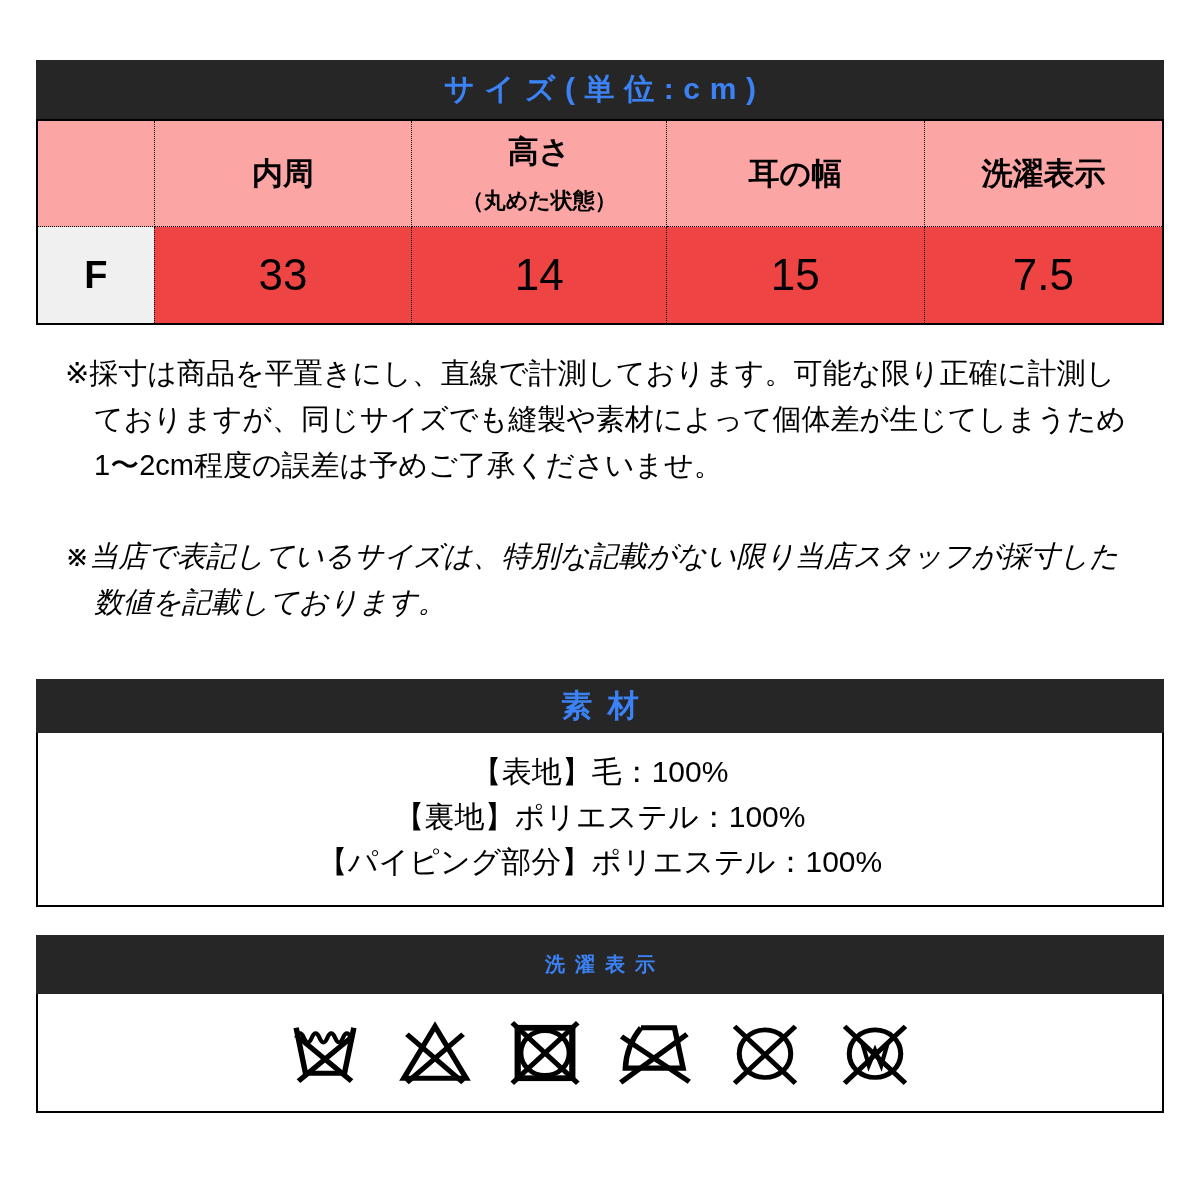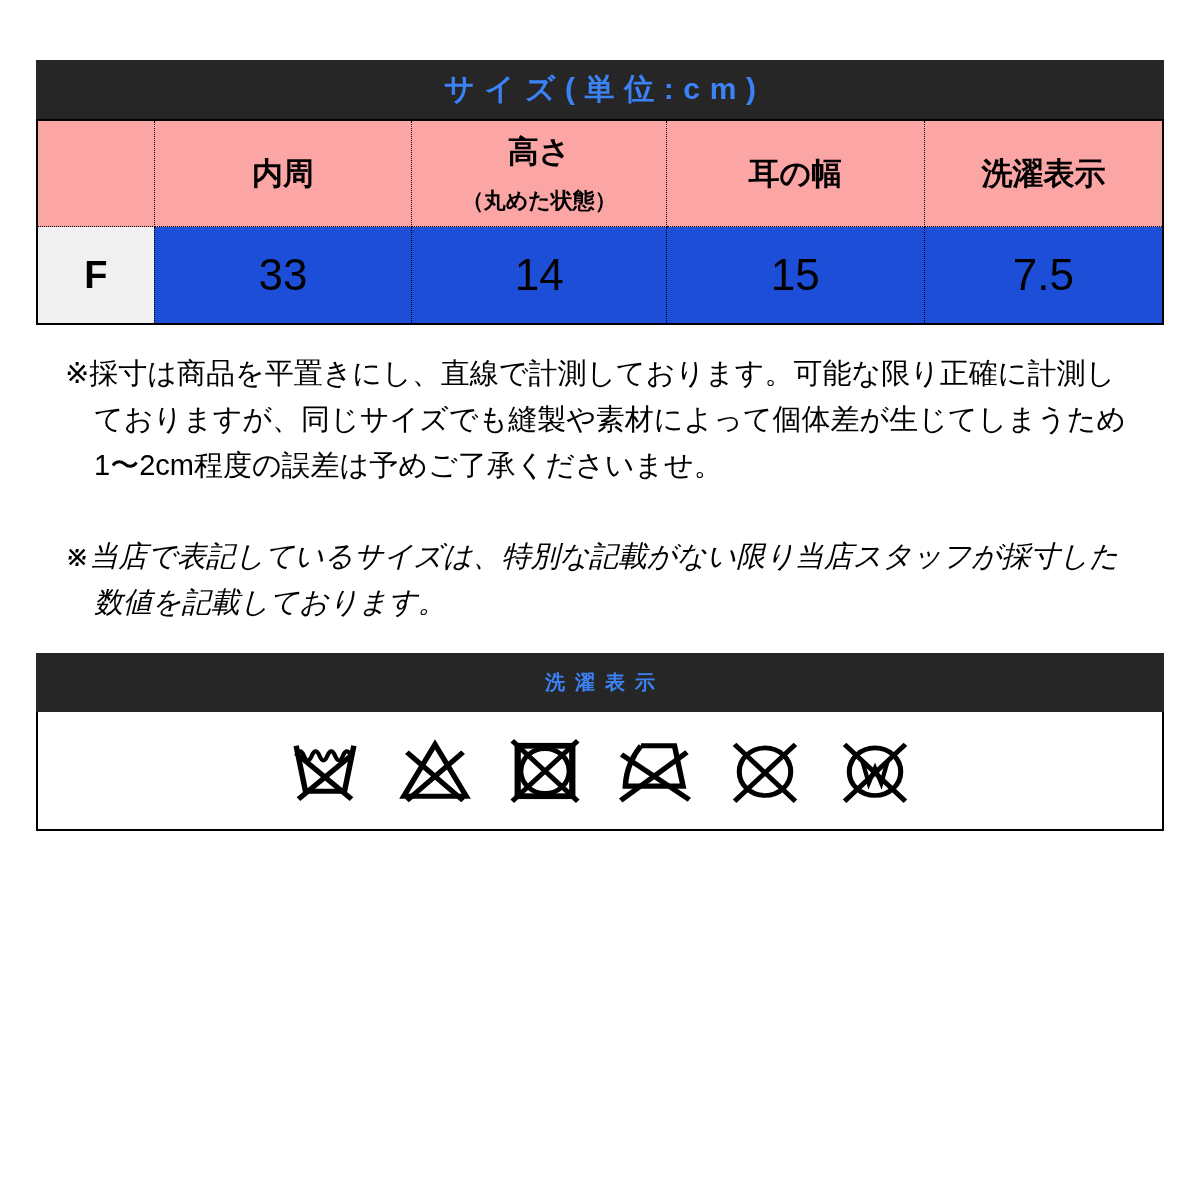--- a/index.html
+++ b/index.html
@@ -66,21 +66,21 @@
     line-height: 1.15;
   }
   .size-table th .sub {
     display: block;
     font-size: 22px;
     margin-top: 18px;
     font-weight: bold;
   }
   .size-table td {
     height: 96px;
-    background: #1d4ed8;
+    background: #ef4444;
   }
   td.size-cell {
     background: #f0f0f0;
     font-size: 38px;
     font-weight: bold;
   }
   td.value-cell {
     font-size: 44px;
     font-weight: 400;
   }
@@ -169,20 +169,28 @@
       </tr>
     </tbody>
   </table>
 
   <p class="note note-1">※採寸は商品を平置きにし、直線で計測しております。可能な限り正確に計測し
 ておりますが、同じサイズでも縫製や素材によって個体差が生じてしまうため
 1〜2cm程度の誤差は予めご了承くださいませ。</p>
   <p class="note note-2">※当店で表記しているサイズは、特別な記載がない限り当店スタッフが採寸した
 数値を記載しております。</p>
 
+  <div class="material-section">
+    <div class="section-bar material-bar">
+      <span>素材</span>
+    </div>
+    <div class="material-box">【表地】毛：100%
+【裏地】ポリエステル：100%
+【パイピング部分】ポリエステル：100%</div>
+  </div>
 
   <div class="care-section">
     <div class="section-bar care-bar">
       <span>洗濯表示</span>
     </div>
     <div class="care-box">
 
       <svg width="78" height="72" viewBox="0 0 100 100" preserveAspectRatio="none">
         <path d="M13,15 L25,78 L75,78 L87,15" stroke="#000" stroke-width="7" fill="none"></path>
         <path d="M13,29 Q18,16 23,29 T33,29 T43,29 T53,29 T63,29 T73,29 T83,29" stroke="#000" stroke-width="5.5" fill="none"></path>

